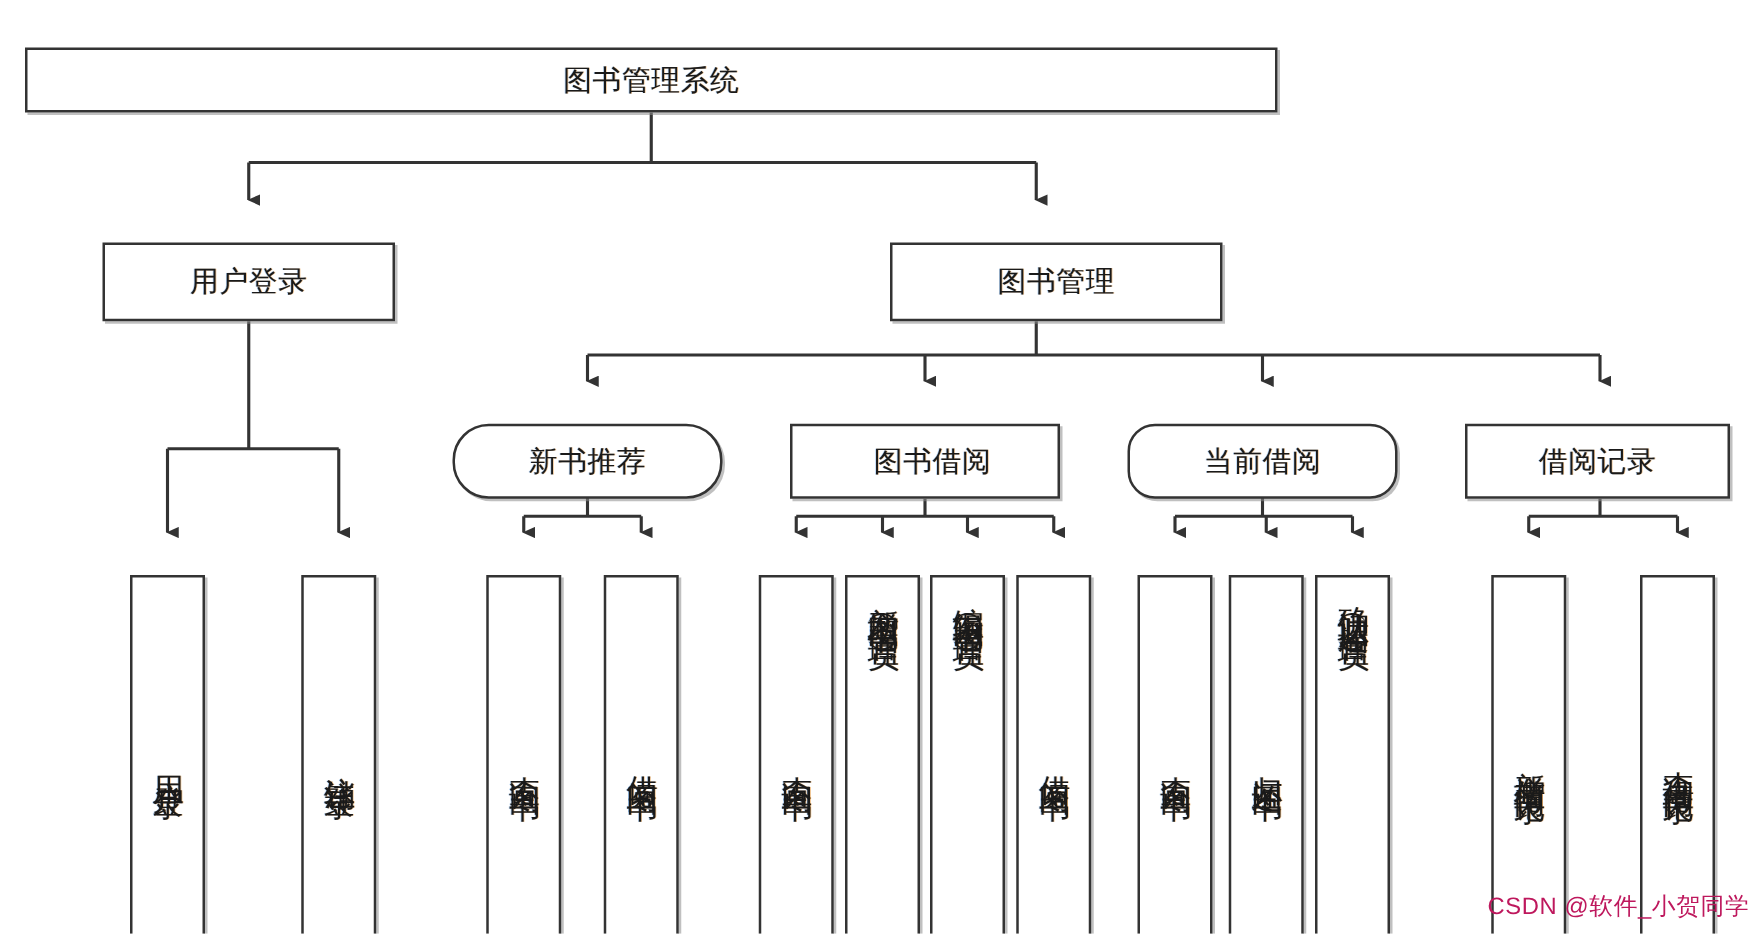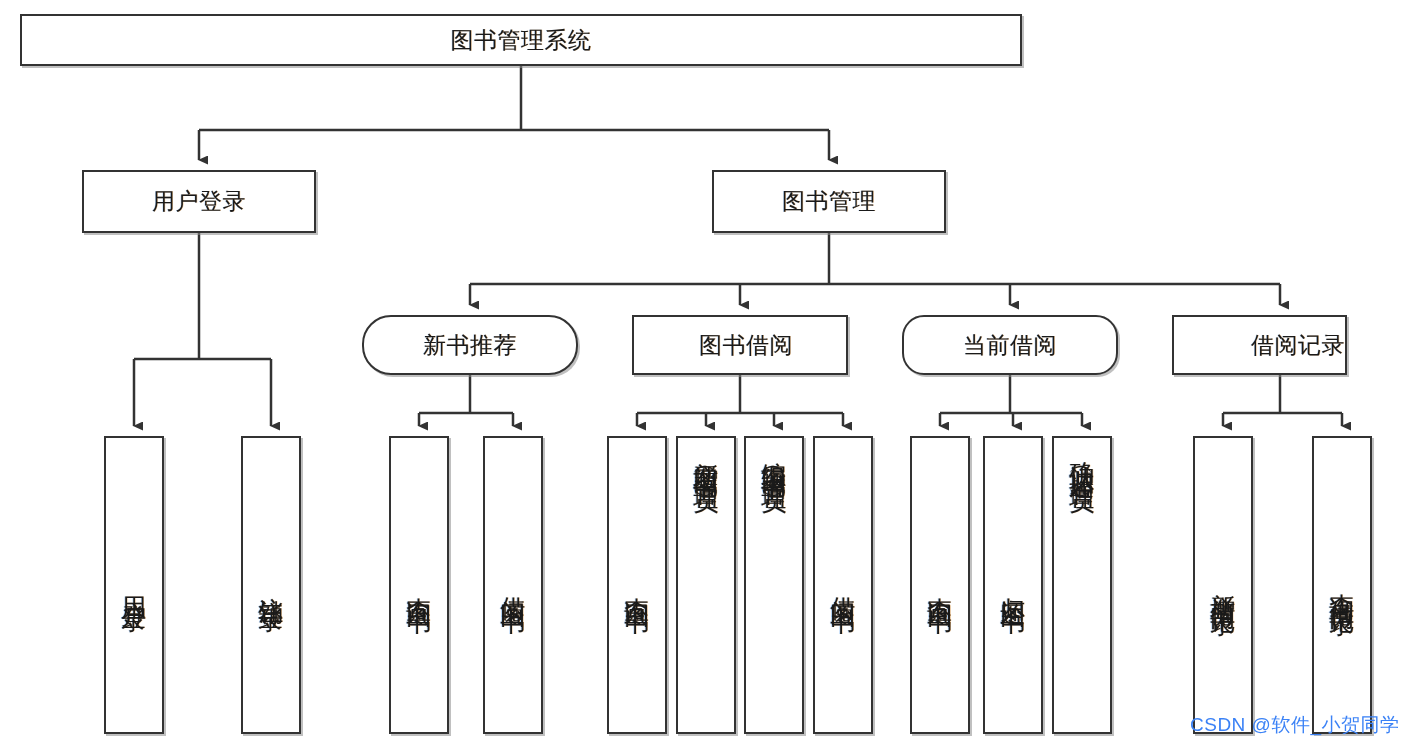--- a/index.html
+++ b/index.html
@@ -28,20 +28,21 @@
   .node {
     position: absolute;
     box-sizing: border-box;
     background: #ffffff;
     border: 2.5px solid #333333;
     box-shadow: 2px 2px 0 0 rgba(140,140,140,0.55);
     display: flex;
     align-items: center;
     justify-content: center;
     color: #1a1a1a;
+    margin-top: 24px;
   }
   .node-label {
     display: block;
     text-align: center;
     line-height: 1.05;
     color: #1a1a1a;
     text-shadow: 0.6px 0 0 rgba(225,150,60,0.55), -0.6px 0 0 rgba(110,170,235,0.5);
   }
   .node.horizontal .node-label {
     writing-mode: horizontal-tb;
@@ -61,21 +62,21 @@
   }
   .node.vertical.centered {
     align-items: center;
     padding-top: 0;
   }
   .watermark {
     position: absolute;
     left: 1190px;
     top: 712px;
     font-size: 19px;
-    color: #3b82f6;
+    color: #be185d;
     white-space: nowrap;
     letter-spacing: 0.5px;
   }
 </style>
 </head>
 <body>
 
 <div id="diagram-root">
 
   <svg class="connector-layer" viewBox="0 0 1405 747" preserveAspectRatio="none">
@@ -121,33 +122,33 @@
       </g>
   </svg>
 
   <div id="nodes-layer">
       <div class="node horizontal" style="left: 20px; top: 14px; width: 1002px; height: 52px;">
         <span class="node-label">图书管理系统</span>
       </div>
       <div class="node horizontal" style="left: 82px; top: 170px; width: 234px; height: 63px;">
         <span class="node-label">用户登录</span>
       </div>
-      <div class="node horizontal" style="left: 712px; top: 170px; width: 234px; height: 63px;">
+      <div class="node horizontal" style="left: 712px; top: 170px; width: 266px; height: 63px;">
         <span class="node-label">图书管理</span>
       </div>
       <div class="node horizontal" style="left: 362px; top: 315px; width: 216px; height: 60px; border-radius: 29px;">
         <span class="node-label">新书推荐</span>
       </div>
       <div class="node horizontal" style="left: 632px; top: 315px; width: 216px; height: 60px; padding-left: 12px;">
         <span class="node-label">图书借阅</span>
       </div>
       <div class="node horizontal" style="left: 902px; top: 315px; width: 216px; height: 60px; border-radius: 22px;">
         <span class="node-label">当前借阅</span>
       </div>
-      <div class="node horizontal" style="left: 1172px; top: 315px; width: 175px; height: 60px; justify-content: flex-end;">
+      <div class="node horizontal" style="left: 1172px; top: 315px; width: 212px; height: 60px;">
         <span class="node-label">借阅记录</span>
       </div>
       <div class="node vertical centered" style="left: 104px; top: 436px; width: 60px; height: 298px;">
         <span class="node-label">用户登录</span>
       </div>
       <div class="node vertical centered" style="left: 241px; top: 436px; width: 60px; height: 298px;">
         <span class="node-label">注销登录</span>
       </div>
       <div class="node vertical centered" style="left: 389px; top: 436px; width: 60px; height: 298px;">
         <span class="node-label">查询图书</span>

